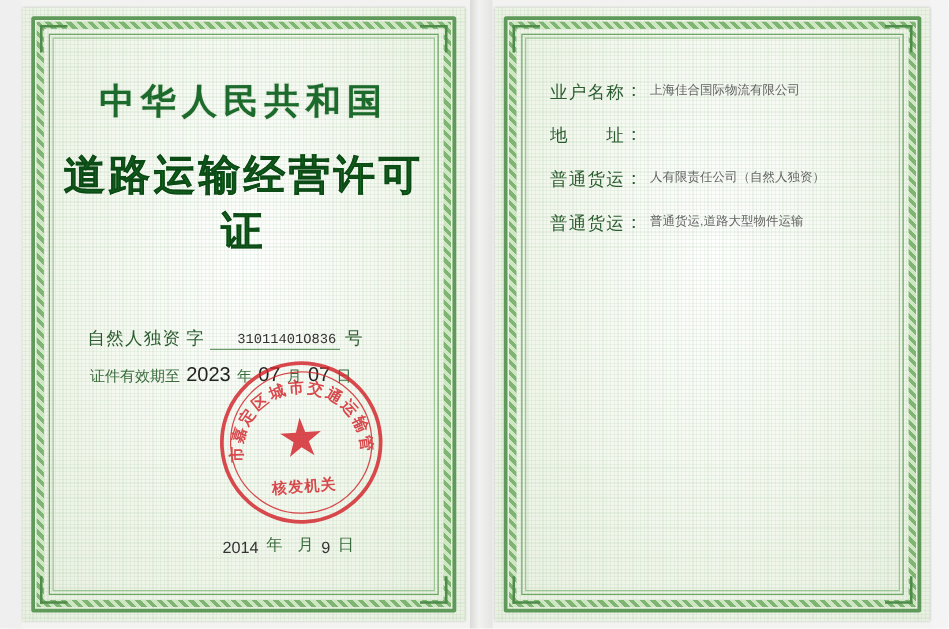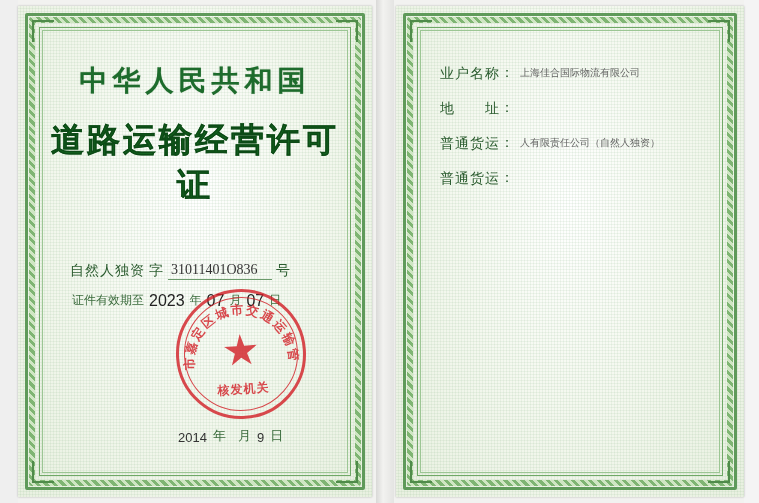--- a/index.html
+++ b/index.html
@@ -112,37 +112,37 @@
     margin-top: 54px;
     padding-left: 22px;
     font-size: 14px;
     color: #2b5c2f;
     display: flex;
     align-items: flex-end;
     gap: 4px;
   }
   .lic-line .lbl { letter-spacing: 1px; white-space: nowrap; }
   .lic-line .num {
-    font-family: Liberation Serif, serif;
-    font-size: 14px;
+    font-family: Liberation Mono, monospace;
+    font-size: 11px;
     color: #333;
     border-bottom: 1px solid #6b9a6b;
     min-width: 98px;
-    text-align: left;
+    text-align: right;
     padding: 0 3px 1px 3px;
   }
   .lic-line .tail { letter-spacing: 1px; }
 
   .valid-line {
     margin-top: 12px;
     padding-left: 24px;
     font-size: 12px;
     color: #3a6b3c;
     display: flex;
-    align-items: flex-start;
+    align-items: center;
     gap: 3px;
   }
   .valid-line .v {
     font-family: "Liberation Sans", sans-serif;
     font-size: 16px;
     color: #222;
     padding: 0 2px;
   }
 
   .issue-line {
@@ -349,19 +349,20 @@
 
         <div class="field-row">
           <span class="field-label">普通货运</span>
           <span class="field-colon">：</span>
           <span class="field-value">人有限责任公司（自然人独资）</span>
         </div>
 
         <div class="field-row">
           <span class="field-label">普通货运</span>
           <span class="field-colon">：</span>
+          <span class="field-value">普通货运,道路大型物件运输</span>
         </div>
 
       </div>
     </div>
   </div>
 
 </div>
 
 </body></html>

